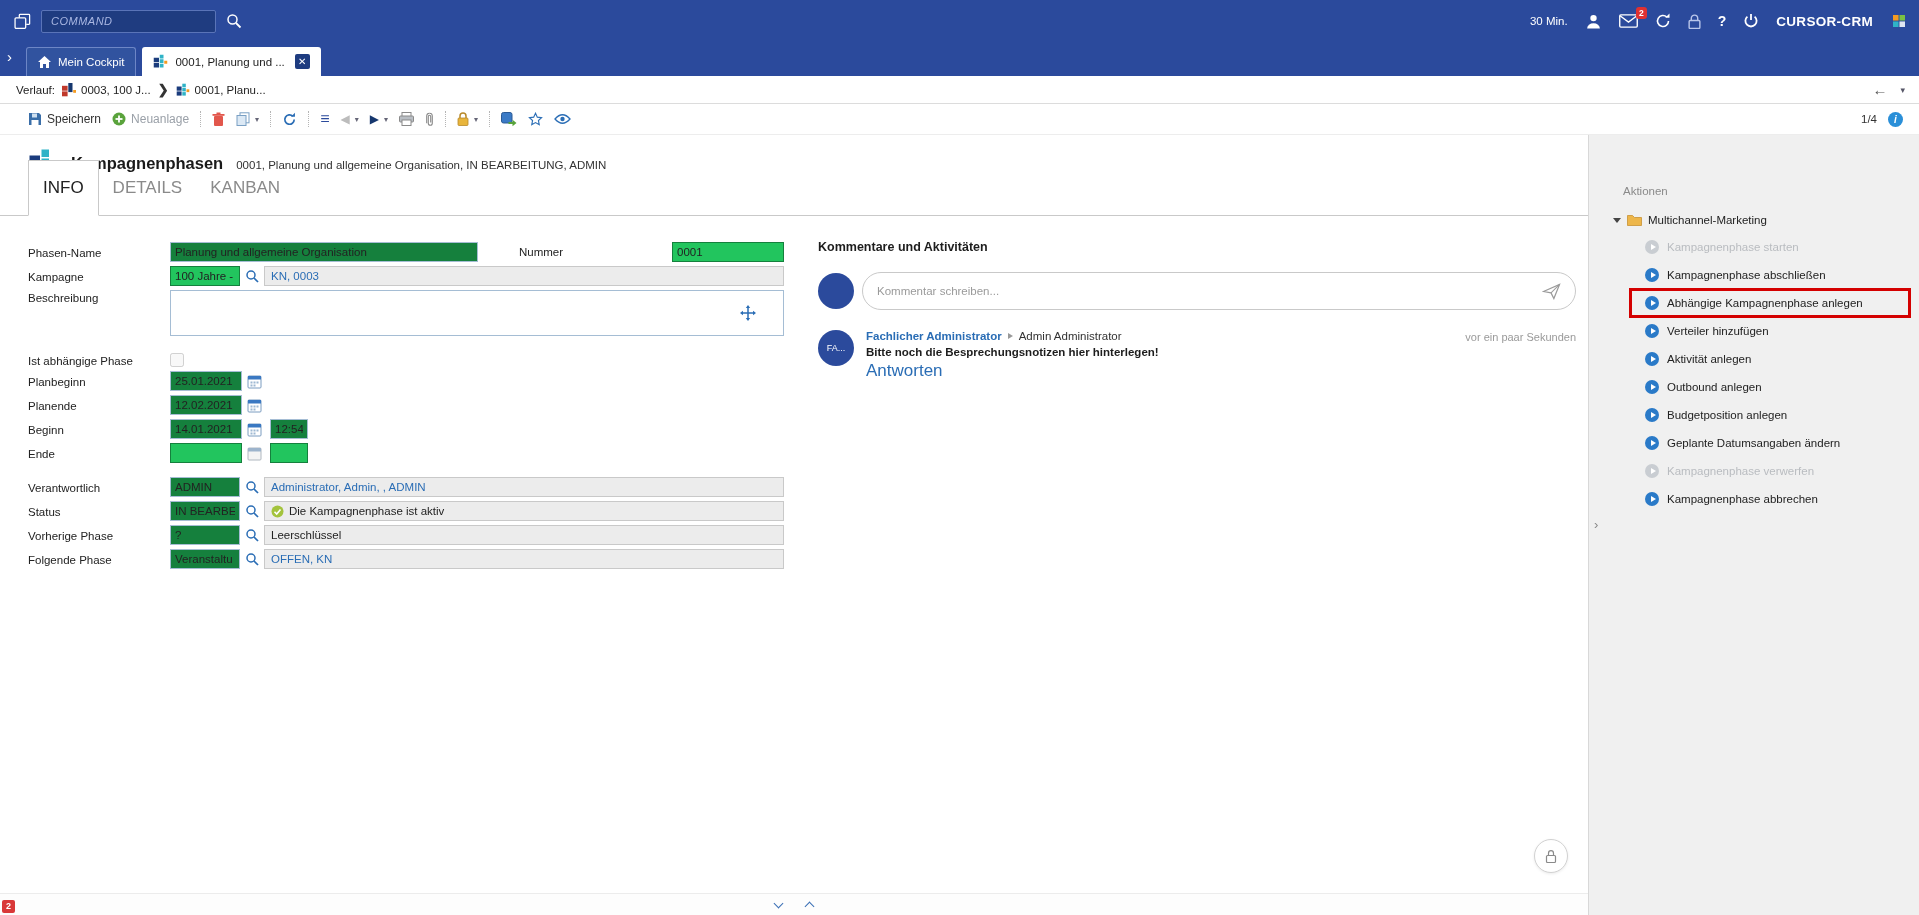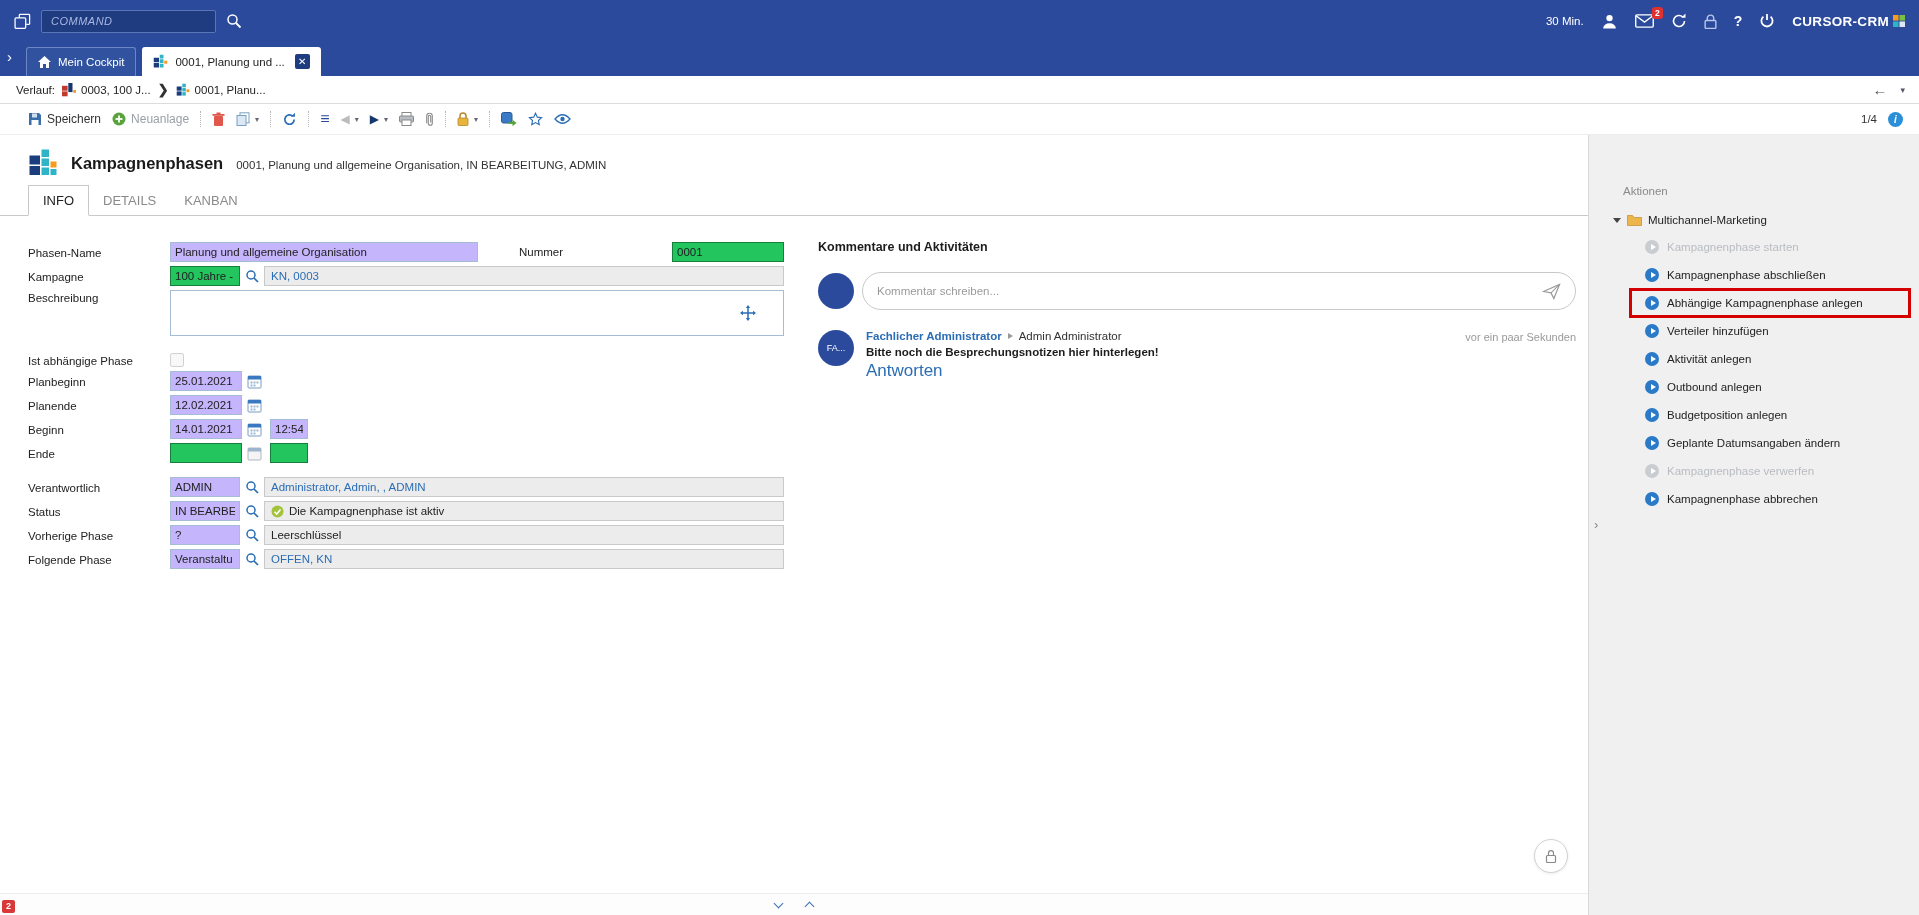--- a/index.html
+++ b/index.html
@@ -8,21 +8,21 @@
 
 
 .topbar{height:42px;background:#2b4a9c;display:flex;align-items:center;padding:0 14px;gap:10px}
 .cmd{width:175px;height:23px;background:#1f3c80;border:1px solid #5a74b8;border-radius:2px;color:#e8edfa;font-style:italic;font-size:11px;padding:0 9px;letter-spacing:.5px;outline:none}
 .cmd::placeholder{color:#a9b7e2;font-style:italic}
 .tb-right{margin-left:auto;display:flex;align-items:center;gap:17px;color:#fff}
 .session{font-size:11.5px}
 .tb-icon{display:flex;align-items:center;position:relative;cursor:pointer}
 .badge{position:absolute;top:-7px;right:-9px;background:#e03131;color:#fff;font-size:8.5px;font-weight:bold;border-radius:3px;padding:1px 3px;line-height:1.2}
 .help-glyph{font-size:14px;font-weight:bold;color:#fff}
-.brand{font-size:13.5px;font-weight:bold;letter-spacing:.3px;display:flex;align-items:center;gap:4px}
+.brand{font-size:13.5px;font-weight:bold;letter-spacing:.3px;display:flex;align-items:center;gap:20px}
 
 
 .tabbar{height:34px;background:#2b4a9c;display:flex;align-items:flex-end;padding-left:26px;position:relative}
 .nav-chev{position:absolute;left:7px;top:7px;color:#fff;font-size:15px;line-height:1}
 .tab{height:29px;display:flex;align-items:center;gap:7px;padding:0 11px;font-size:11.5px;border-radius:3px 3px 0 0;margin-right:6px;cursor:pointer}
 .tab.inactive{background:#31539f;border:1px solid #6d86c6;border-bottom:none;color:#fff}
 .tab.active{background:#fff;color:#1c1c1c}
 .tab-close{width:15px;height:15px;background:#1e3c80;border-radius:2px;color:#fff;font-size:10px;display:flex;align-items:center;justify-content:center;margin-left:3px;line-height:1}
 
 
@@ -48,29 +48,29 @@
 
 
 .content{display:flex;height:780px}
 .main{width:1588px;position:relative;background:#fff}
 .sidebar{flex:1;background:#f0f0f0;border-left:1px solid #d8d8d8;position:relative}
 
 .page-header{display:flex;align-items:center;gap:13px;padding:13px 0 0 28px}
 .page-title{font-size:16.5px;font-weight:bold;color:#1a1a1a}
 .page-subtitle{font-size:11.5px;color:#333;margin-top:4px}
 .view-tabs{display:flex;align-items:flex-end;height:30px;border-bottom:1px solid #c9c9c9;padding-left:28px;margin-top:8px}
-.vtab{padding:7px 14px;font-size:13px;color:#8a8a8a;cursor:pointer}
+.vtab{padding:17px 14px;font-size:17px;color:#8a8a8a;cursor:pointer}
 .vtab.active{border:1px solid #c9c9c9;border-bottom:1px solid #fff;margin-bottom:-1px;background:#fff;color:#222}
 
 .body-row{display:flex}
 .form-col{width:800px;padding:26px 0 0 28px;flex-shrink:0}
 .frow{display:flex;align-items:center;margin-bottom:4px}
 .frow.top{align-items:flex-start}
 .flabel{width:142px;flex-shrink:0;font-size:11.5px;color:#222;padding-top:2px}
-.inp{height:20px;border:1px solid #a5bdd4;background:#c4b5fd;font-size:11.5px;font-family:inherit;padding:0 4px;color:#222;outline:none}
+.inp{height:20px;border:1px solid #a5bdd4;background:#15803d;font-size:11.5px;font-family:inherit;padding:0 4px;color:#222;outline:none}
 .ro{background:#22c55e;border:1px solid #15803d}
 .w308{width:308px}.w112{width:112px}.w70{width:70px}.w72{width:72px}.w38{width:38px}
 .nummer-label{margin-left:41px;width:153px;font-size:11.5px;color:#222}
 .lookup{width:20px;display:flex;justify-content:center;margin:0 2px;cursor:pointer}
 .widef{width:520px;height:20px;background:#ececec;border:1px solid #c9c9c9;display:flex;align-items:center;gap:5px;padding:0 6px;font-size:11.5px;overflow:hidden;white-space:nowrap}
 a.flink{color:#2a6db5;text-decoration:none;cursor:pointer}
 .ta-wrap{position:relative;width:614px}
 .ta-wrap textarea{width:100%;height:46px;border:1px solid #a5bdd4;resize:none;font-family:inherit;font-size:11.5px;padding:3px 5px;outline:none}
 .move-ic{position:absolute;right:28px;top:15px}
 .calbtn{width:18px;display:flex;justify-content:center;margin:0 3px;cursor:pointer}

